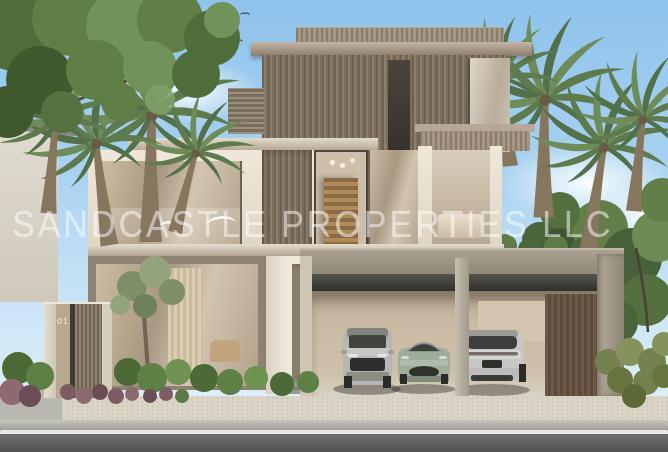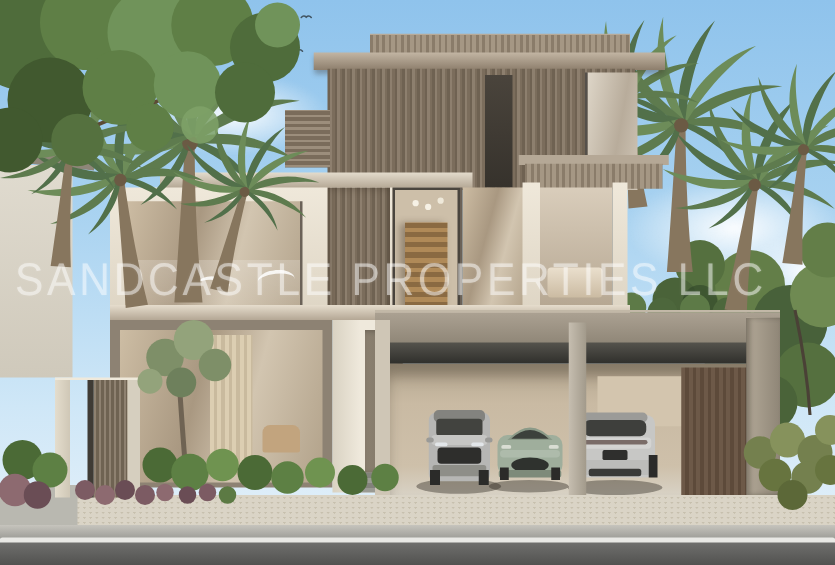--- a/index.html
+++ b/index.html
@@ -184,20 +184,23 @@
   </div>
 
   <div class="a pav" style="left:0;top:396px;width:668px;height:26px;"></div>
   <div class="a" style="left:0;top:388px;width:62px;height:32px;background:#b9b8b0;"></div>
   <div class="a" style="left:0;top:420px;width:668px;height:11px;background:linear-gradient(180deg,#c6c4bd,#9d9d97);"></div>
   <div class="a" style="left:0;top:430px;width:668px;height:5px;background:#e9e9e5;border-radius:2px;"></div>
   <div class="a" style="left:0;top:434px;width:668px;height:18px;background:linear-gradient(180deg,#6f6f6d,#525250);"></div>
 
   <div class="a" style="left:44px;top:302px;width:68px;height:94px;border-top:2px solid #efe9db;">
     <div class="a" style="left:0;top:0;width:12px;height:94px;background:linear-gradient(90deg,#e4ddcd,#cfc7b6);"></div>
+    <div class="a" style="left:12px;top:0;width:14px;height:94px;background:#b7a88f;">
+      <span class="a gnum" style="left:1px;top:12px;">01</span>
+    </div>
     <div class="a" style="left:26px;top:0;width:5px;height:94px;background:#3f3b35;"></div>
     <div class="a" style="left:31px;top:0;width:27px;height:94px;background:repeating-linear-gradient(90deg,#8e8170 0 2px,#6f6352 2px 4px);"></div>
     <div class="a" style="left:58px;top:0;width:10px;height:94px;background:#d6cfbf;"></div>
   </div>
 
   <svg class="a" style="left:0;top:0;" width="668" height="452" viewBox="0 0 668 452">
     <g>
       <use href="#palm" transform="translate(152,112) scale(1.25)"></use>
       <use href="#palm" transform="translate(96,142) rotate(-8)"></use>
       <use href="#palm" transform="translate(196,152) scale(.8) rotate(14)"></use>

